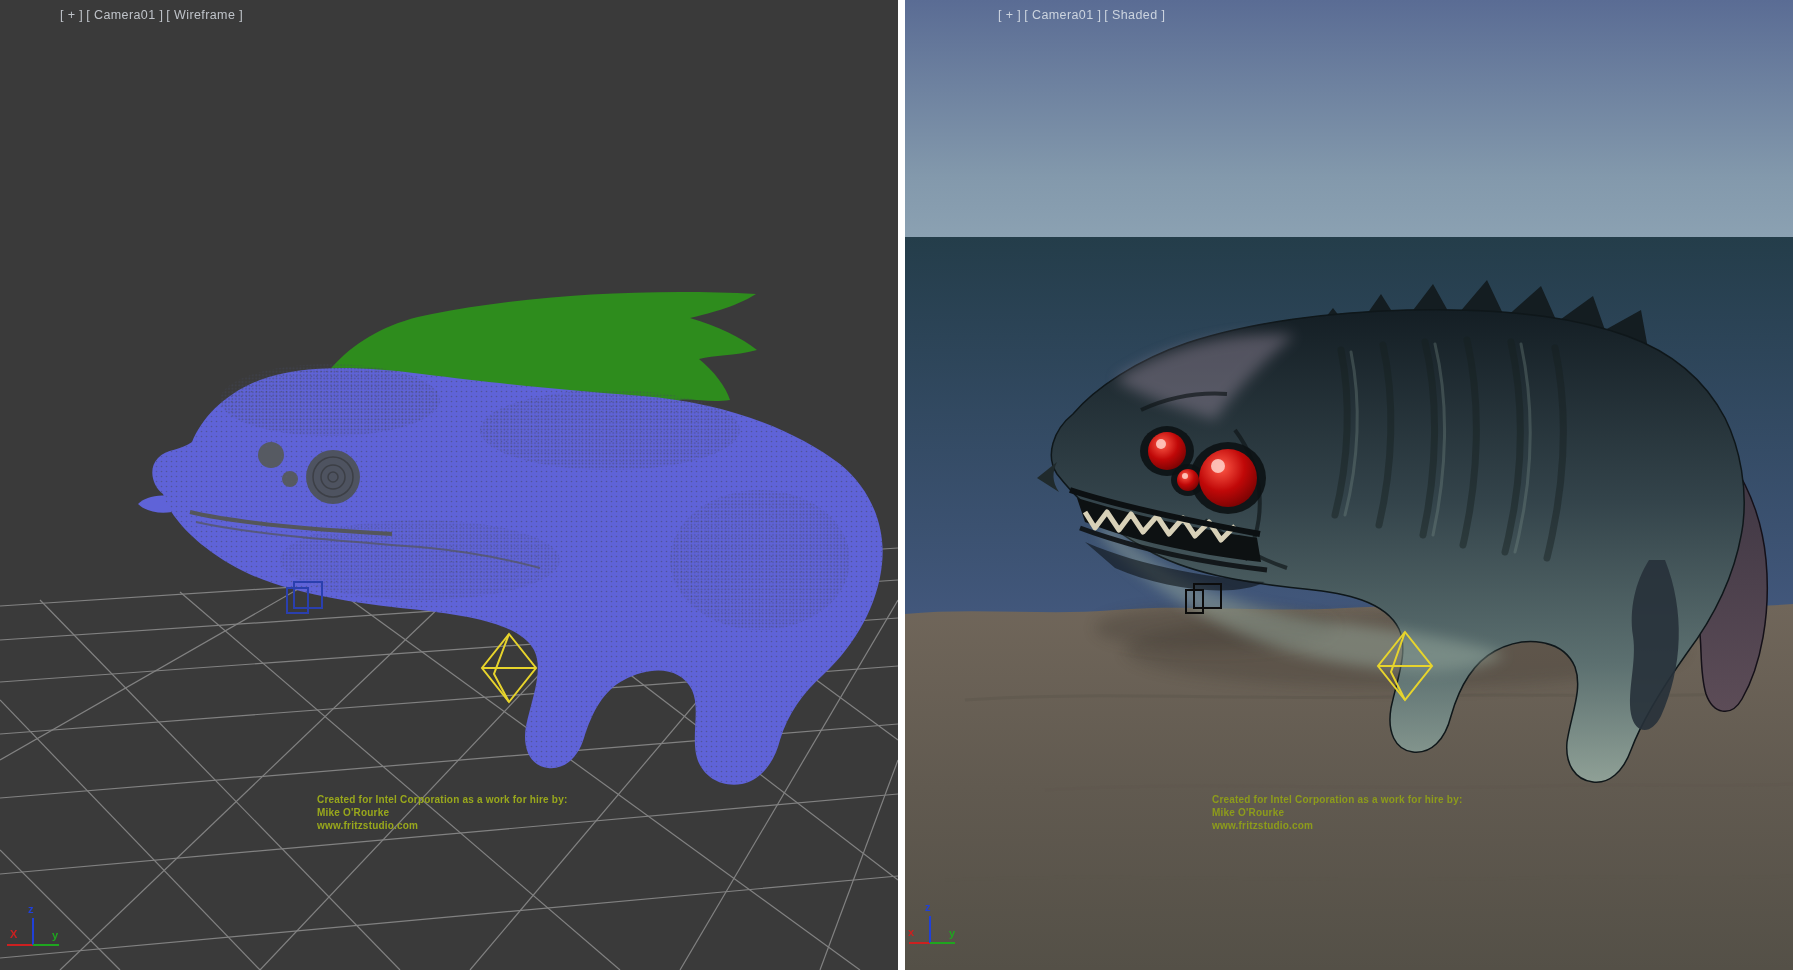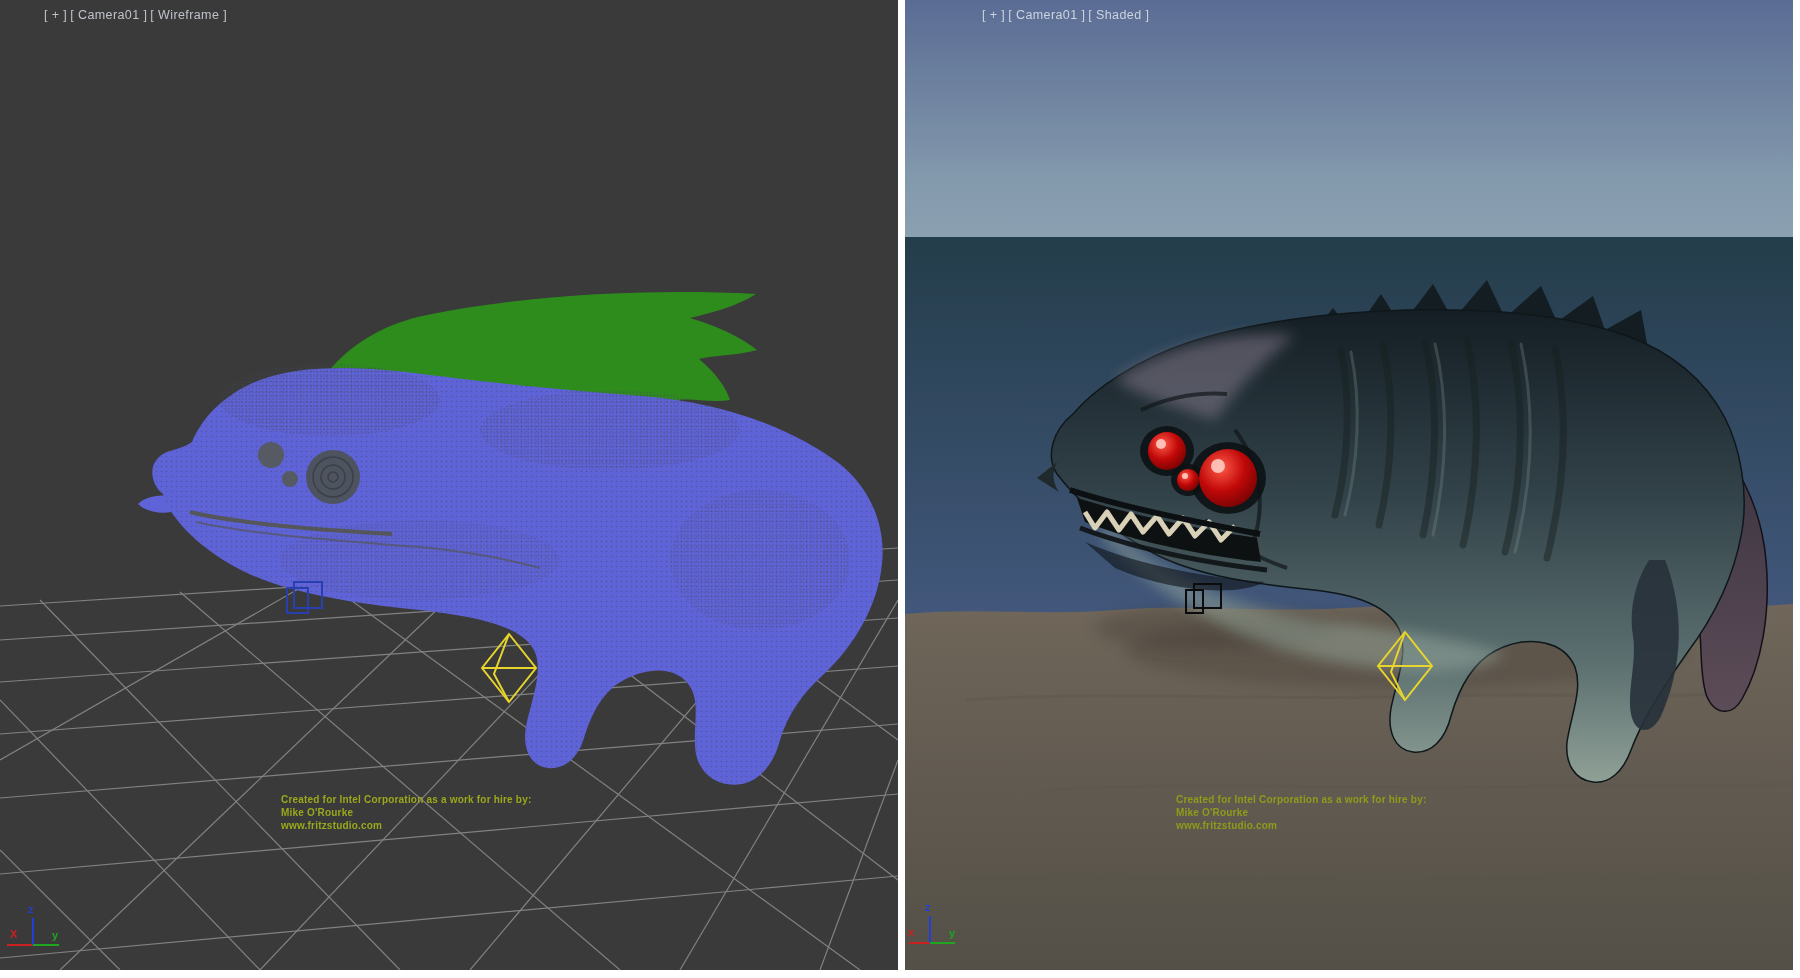--- a/index.html
+++ b/index.html
@@ -2,27 +2,27 @@
 <html><head>
 <meta charset="utf-8">
 <style>
   html,body{margin:0;padding:0;background:#ffffff;}
   #canvas{position:relative;width:1800px;height:978px;background:#ffffff;overflow:hidden;
           font-family:"Liberation Sans", sans-serif;}
   .vp{position:absolute;top:0;height:970px;overflow:hidden;}
   #vp-left{left:0;width:898px;background:#3a3a3a;}
   #vp-right{left:905px;width:888px;background:#243d4a;}
   .vp svg{position:absolute;left:0;top:0;}
-  .vp-label{position:absolute;left:8px;top:8px;font-size:12.5px;letter-spacing:.4px;
+  .vp-label{position:absolute;left:24px;top:8px;font-size:12.5px;letter-spacing:.4px;
             color:#c6cad2;cursor:pointer;white-space:nowrap;user-select:none;padding-left:36px;}
   .vp-label span{margin-right:3px;}
   #vp-left .vp-label{color:#bfc3c9;}
   #vp-right .vp-label{color:#ccd4df;margin-left:33px;}
   .credit{position:absolute;font-size:10px;font-weight:bold;line-height:13px;
-          letter-spacing:.2px;color:#96a51c;white-space:nowrap;}
+          letter-spacing:.2px;color:#96a51c;white-space:nowrap;margin-left:36px;}
   #vp-left .credit{left:281px;top:793px;color:#99a81c;}
   #vp-right .credit{left:271px;top:793px;color:#8d9c1b;}
   .credit span{display:block;}
   .splitter{position:absolute;background:#ffffff;}
   #splitter-mid{left:898px;top:0;width:7px;height:970px;cursor:col-resize;}
   #border-right{left:1793px;top:0;width:7px;height:978px;}
   #border-bottom{left:0;top:970px;width:1800px;height:8px;}
 </style>
 </head>
 <body>

